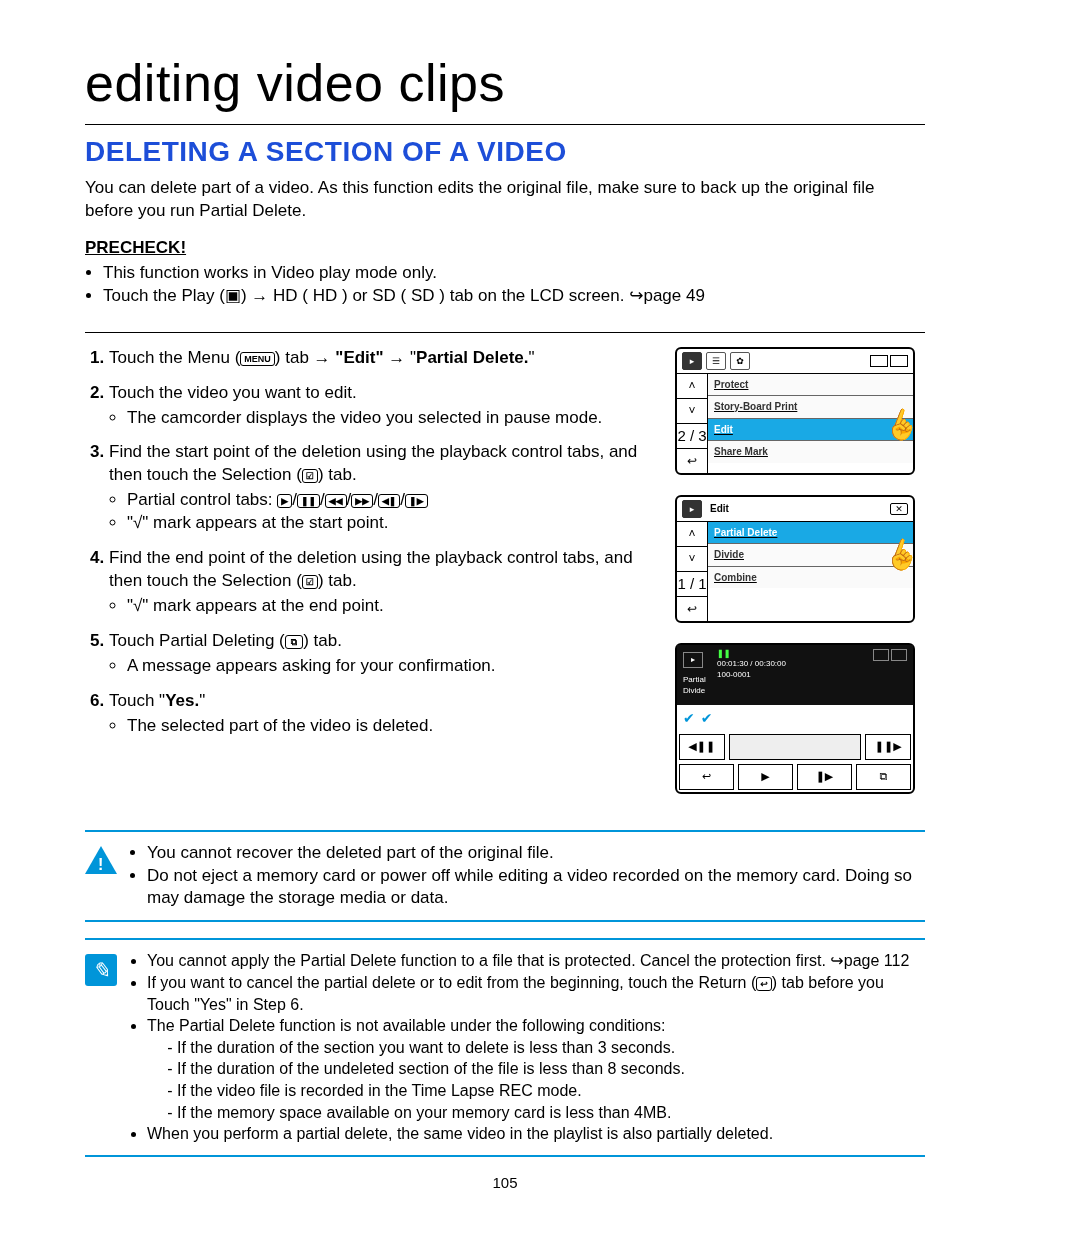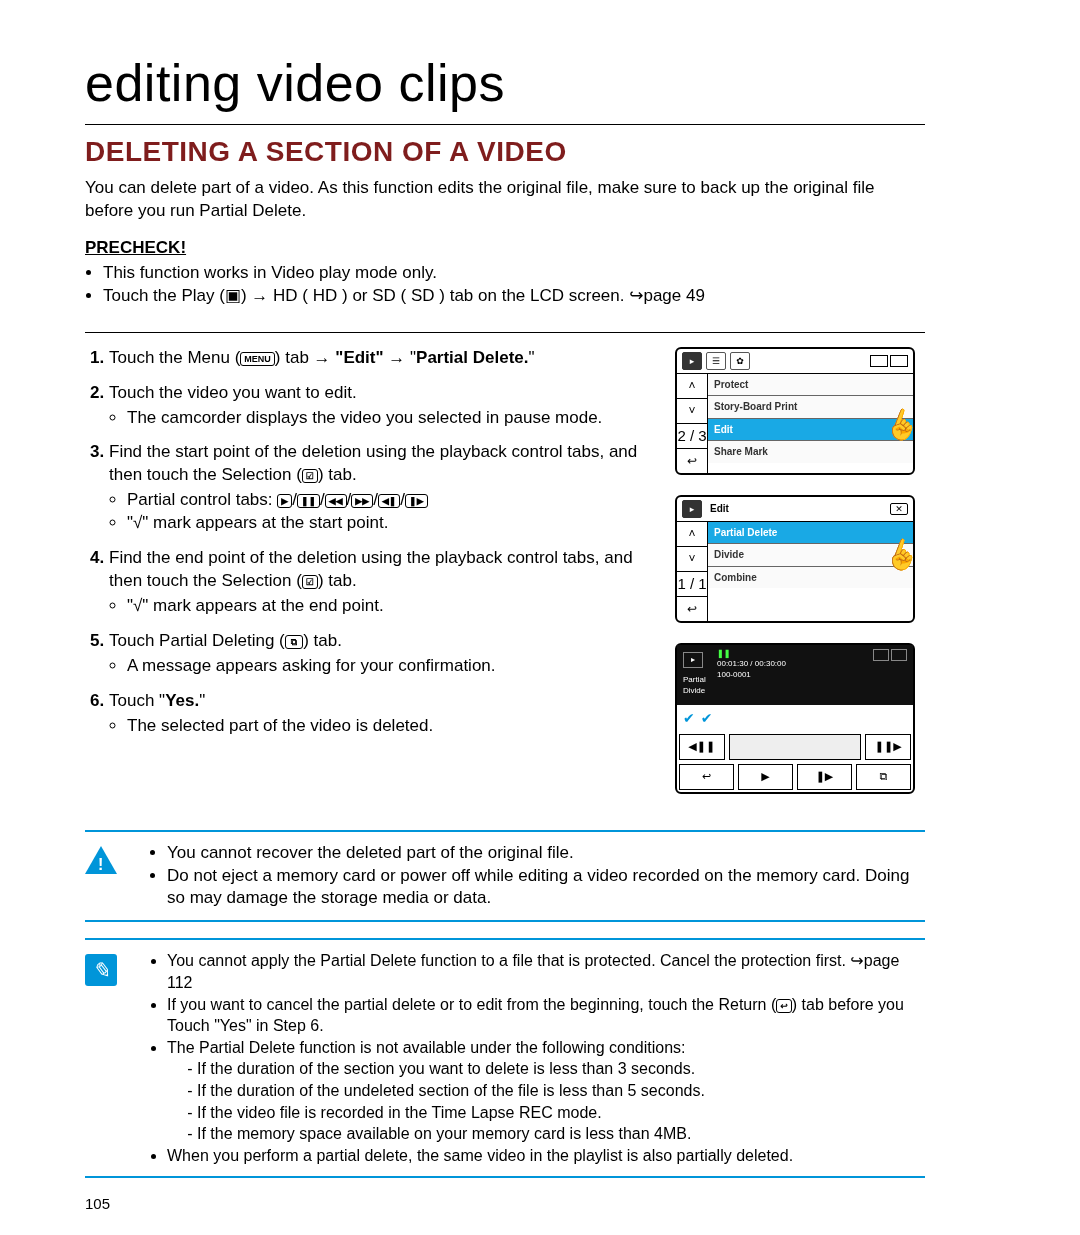--- a/index.html
+++ b/index.html
@@ -19,21 +19,21 @@
   }
   .chapter-title {
     font-size: 52px;
     font-weight: 300;
     letter-spacing: 0.5px;
     border-bottom: 1px solid #000;
     padding-bottom: 6px;
     margin-bottom: 8px;
   }
   .heading {
-    color: #7f1d1d;
+    color: #1d4ed8;
     font-size: 28px;
     font-weight: bold;
     margin: 4px 0 6px 0;
     letter-spacing: 0.5px;
   }
   .intro {
     margin: 0 0 14px 0;
   }
   .precheck-label {
     font-weight: bold;
@@ -94,55 +94,55 @@
   .sc-batt { margin-left:auto; display:flex; gap:2px; }
   .sc-batt span { width:16px; height:10px; border:1px solid #000; }
   .sc-body { display:flex; }
   .sc-side { width:30px; display:flex; flex-direction:column; border-right:1px solid #000;}
   .sc-side .btn {
     height:24px; display:flex; align-items:center; justify-content:center;
     border-bottom:1px solid #000; font-size:12px;
   }
   .sc-side .btn:last-child { border-bottom:none;}
   .sc-side .lbl { font-size:15px; }
-  .sc-list { flex:1; }
+  .sc-list { flex:1;text-decoration:underline; }
   .sc-row { padding:4px 6px; border-bottom:1px solid #666; font-weight:bold; color:#333; background:#fafafa; }
   .sc-row.sel { background:#19a9e5; color:#fff; }
   .sc-row:last-child { border-bottom:none; }
   .hand {
     position:absolute; right:-8px; top:58px; font-size:28px; transform: scaleX(-1) rotate(-20deg);
     color:#fff; -webkit-text-stroke: 1px #19a9e5;
   }
   .hand2 { top:40px; }
 
   .screen3 .thumb-area { height:52px; background:#111; color:#fff; padding:4px 6px; display:flex; gap:6px;}
   .thumb-left { width:28px; display:flex; flex-direction:column; justify-content:space-around;}
   .mini-ic { width:18px;height:14px;border:1px solid #888; display:flex;align-items:center;justify-content:center; font-size:8px;}
   .thumb-right { flex:1; font-size:8px; }
   .tl { display:block; }
   .checks { display:flex; gap:6px; padding:4px 6px; color:#0095d9; font-size:14px;}
   .ctrl-row { display:flex; }
   .ctrl-row .cbtn { flex:1; height:24px; border:1px solid #000; margin:2px; display:flex; align-items:center; justify-content:center; font-size:11px; }
 
   
-  .callout { border-top:2px solid #0095d9; border-bottom:2px solid #0095d9; padding:10px 0; margin:16px 0; display:flex; gap:28px;}
+  .callout { border-top:2px solid #0095d9; border-bottom:2px solid #0095d9; padding:10px 0; margin:16px 0; display:flex; gap:8px;}
   .callout .sym { width:36px; flex:0 0 36px; }
   .callout ul { margin:0; padding-left:18px; }
   .callout ul ul { list-style: "- "; padding-left:30px;}
   .tri {
     width:0;height:0;border-left:16px solid transparent;border-right:16px solid transparent;border-bottom:28px solid #0095d9;
     position:relative; margin-top:4px;
   }
   .tri::after { content:"!"; color:#fff; position:absolute; left:-3px; top:8px; font-weight:bold; font-size:16px;}
   .note-sym {
     width:32px;height:32px;background:#0095d9;color:#fff;display:flex;align-items:center;justify-content:center;
     font-style:italic;font-size:22px;border-radius:3px;font-family:serif; margin-top:4px;
   }
   .smaller li { font-size:16px; }
-  .pagenum { text-align:left; margin-top:13px; font-size:15px;}
+  .pagenum { text-align:center; margin-top:13px; font-size:15px;}
 </style>
 </head>
 <body>
 
 <div class="page">
 
   <div class="chapter-title">editing video clips</div>
   <div class="heading">DELETING A SECTION OF A VIDEO</div>
   <p class="intro">You can delete part of a video. As this function edits the original file, make sure to back up the original file before you run Partial Delete.</p>
 
@@ -296,21 +296,21 @@
   <div class="callout smaller">
     <div class="sym">
         <div class="note-sym">✎</div>
       </div>
     <ul>
       <li>You cannot apply the Partial Delete function to a file that is protected. Cancel the protection first. ↪page 112</li>
       <li><span>If you want to cancel the partial delete or to edit from the beginning, touch the Return (</span><span class="key">↩</span><span>) tab before you Touch "Yes" in Step 6.</span></li>
       <li><span>The Partial Delete function is not available under the following conditions:</span>
         <ul>
           <li>If the duration of the section you want to delete is less than 3 seconds.</li>
-          <li>If the duration of the undeleted section of the file is less than 5 seconds.</li>
+          <li>If the duration of the undeleted section of the file is less than 8 seconds.</li>
           <li>If the video file is recorded in the Time Lapse REC mode.</li>
           <li>If the memory space available on your memory card is less than 4MB.</li>
         </ul>
       </li>
       <li>When you perform a partial delete, the same video in the playlist is also partially deleted.</li>
     </ul>
   </div>
 
   <div class="pagenum">105</div>
 </div>

